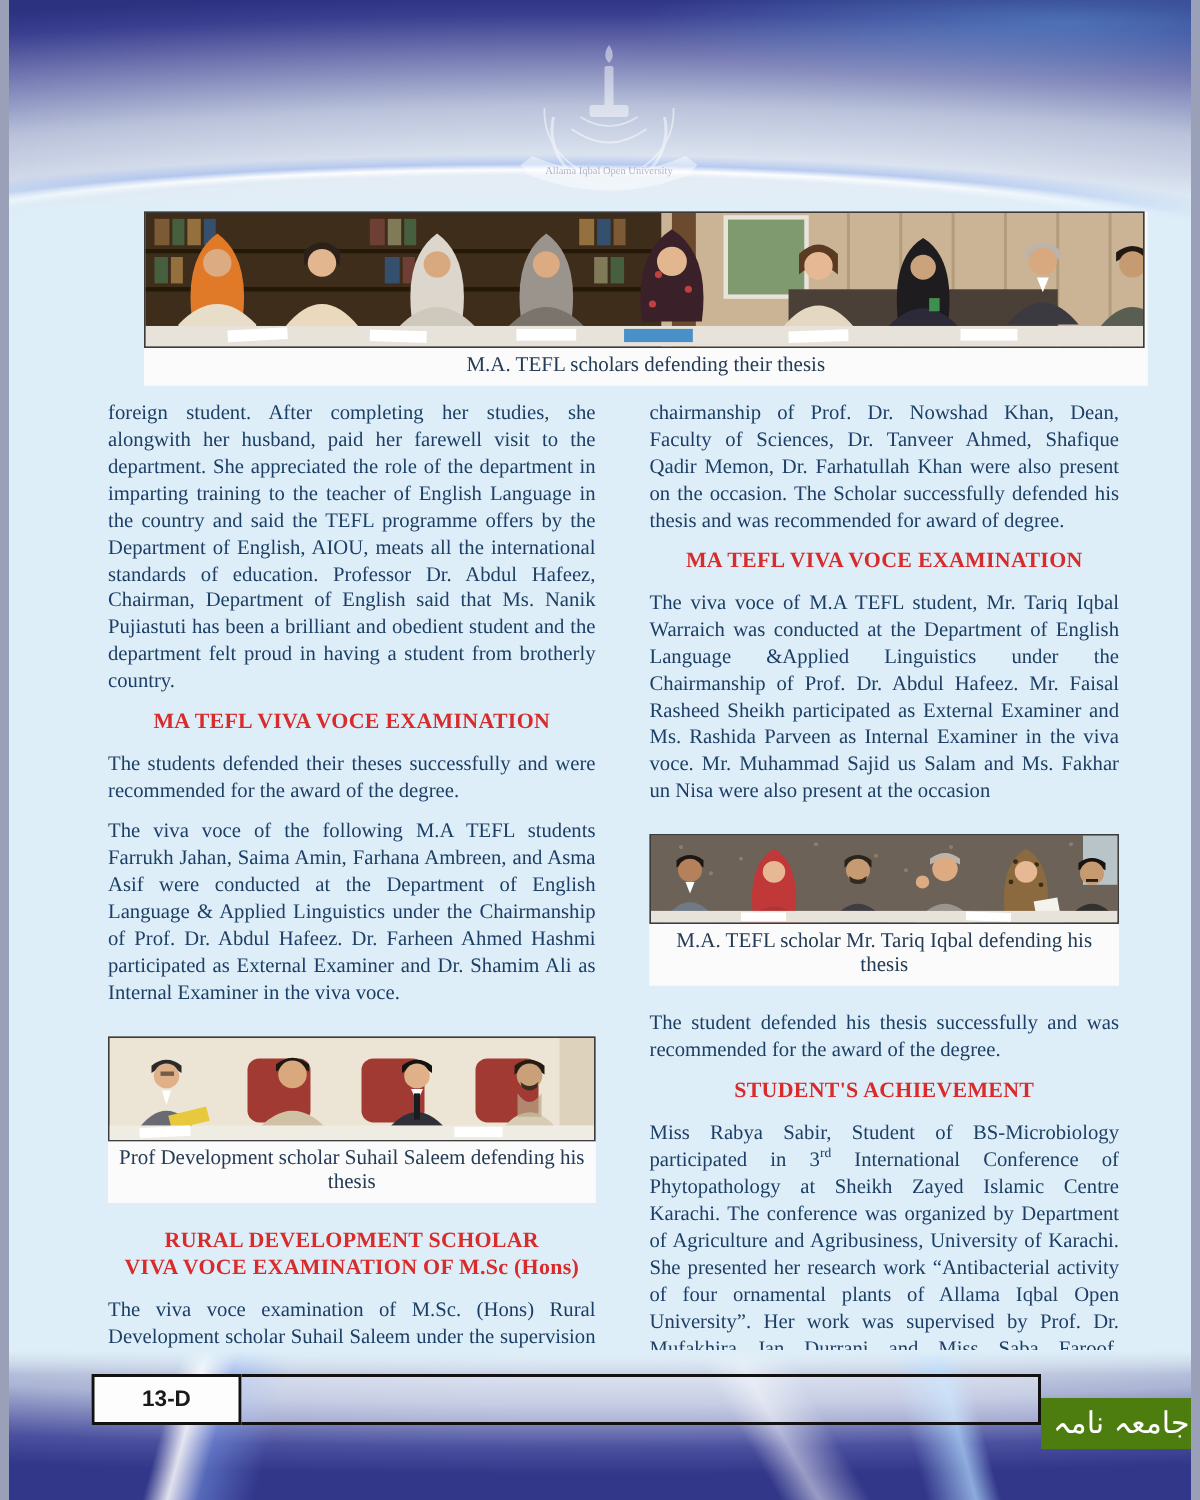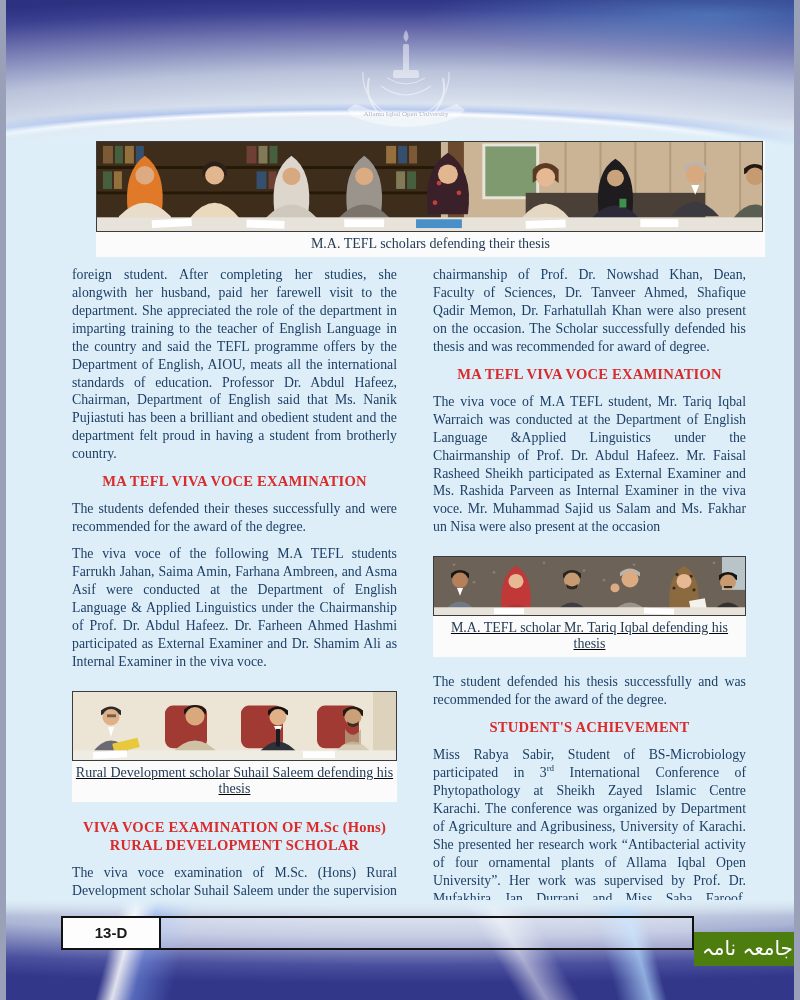--- a/index.html
+++ b/index.html
@@ -49,21 +49,21 @@
   .col-left{left:66px;width:325px;}
   .col-right{left:427px;width:313px;}
   .col p{
     font:13.8px/1.3 "Liberation Serif",serif;color:var(--body-ink,#1d3f66);
     text-align:justify;margin:0 0 9px;
   }
   .col h3{
     font:bold 14.6px/1.25 "Liberation Serif",serif;color:var(--heading-red,#d92b2b);
     text-align:center;margin:5px 0 10px;letter-spacing:.2px;
   }
-  .col .photo-frame{margin:20px 0 14px;text-decoration:underline;}
+  .col .photo-frame{margin:20px 0 14px;}
   sup{font-size:9px;line-height:0;font-family:Liberation Serif, serif;}
   
   .footer-bar{position:absolute;left:0;top:916px;width:800px;height:34px;}
   .footer-pageno{
     position:absolute;left:55px;top:0;width:100px;height:34px;
     background:#fdfdfd;border:2px solid #121212;
     font:bold 15px/30px "Liberation Sans",sans-serif;color:#1a1a1a;text-align:center;
   }
   .footer-rule{
     position:absolute;left:155px;top:0;width:533px;height:34px;
@@ -244,26 +244,26 @@
               <circle cx="0" cy="2" r="8.5" fill="#caa078"></circle>
               <path d="M-6 6 Q0 12 6 6 L5 10 Q0 14 -5 10 Z" fill="#3a2e22"></path>
               <path d="M-21 42 Q0 12 21 42 Z" fill="#d8cdb4"></path>
               <path d="M-8 14 Q0 26 8 14 L8 30 L-8 30 Z" fill="#b8a888" opacity=".7"></path>
             </g>
         </g>
         <rect x="0" y="60" width="323" height="10" fill="#efece4"></rect>
         <rect x="20" y="61" width="34" height="7" fill="#fff" transform="rotate(-3 37 64)"></rect>
         <rect x="230" y="61" width="32" height="7" fill="#fff"></rect>
       </svg>
-      <figcaption class="cap">Rural Development scholar Suhail Saleem defending his thesis</figcaption>
+      <figcaption class="cap">Prof Development scholar Suhail Saleem defending his thesis</figcaption>
     </figure>
 
     <h3 style="margin-top:16px;">
+      <span style="display:block;">RURAL DEVELOPMENT SCHOLAR</span>
       <span style="display:block;">VIVA VOCE EXAMINATION OF M.Sc (Hons)</span>
-      <span style="display:block;">RURAL DEVELOPMENT SCHOLAR</span>
     </h3>
     <p>The viva voce examination of M.Sc. (Hons) Rural Development scholar Suhail Saleem under the supervision of Dr. Muhammad Yasser Mustafa Butt was held under the</p>
   </div>
 
   <div class="col col-right">
     <p>chairmanship of Prof. Dr. Nowshad Khan, Dean, Faculty of Sciences, Dr. Tanveer Ahmed, Shafique Qadir Memon, Dr. Farhatullah Khan were also present on the occasion. The Scholar successfully defended his thesis and was recommended for award of degree.</p>
     <h3>MA TEFL VIVA VOCE EXAMINATION</h3>
     <p>The viva voce of M.A TEFL student, Mr. Tariq Iqbal Warraich was conducted at the Department of English Language &amp;Applied Linguistics under the Chairmanship of Prof. Dr. Abdul Hafeez.  Mr. Faisal Rasheed Sheikh participated as External Examiner and Ms. Rashida Parveen as Internal Examiner in the viva voce.  Mr. Muhammad Sajid us Salam and Ms. Fakhar un Nisa were also present at the occasion</p>
 
     <figure class="photo-frame">

